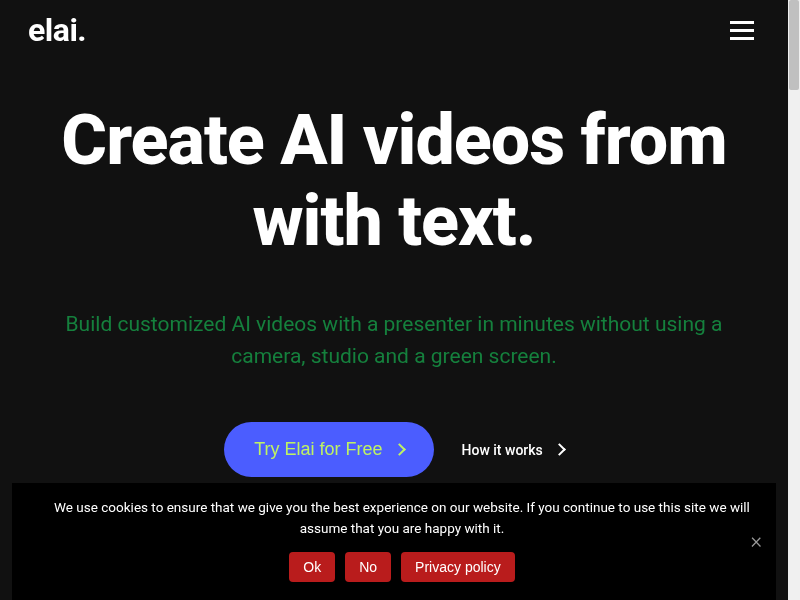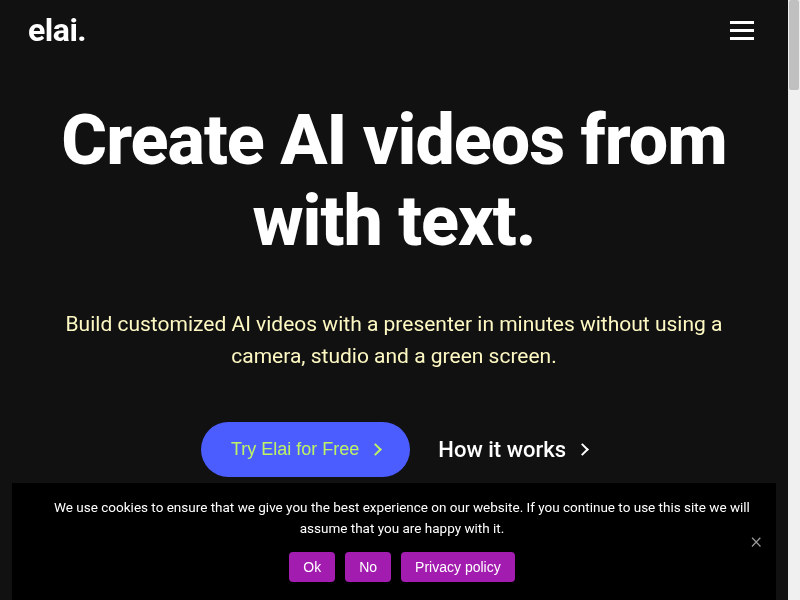--- a/index.html
+++ b/index.html
@@ -9,31 +9,31 @@
     .scrollbar { position: absolute; right: 0; top: 0; width: 12px; height: 600px; background: #f0f0f0; }
     .scrollbar-thumb { position: absolute; top: 0; left: 1px; width: 10px; height: 90px; background: #c0c0c0; border-radius: 2px; }
 
     .header { position: absolute; top: 0; left: 0; right: 0; height: 60px; display: flex; align-items: center; justify-content: space-between; padding: 16px 28px; }
     .logo { font-size: 32px; font-weight: 700; color: #ffffff; letter-spacing: -0.5px; }
     .hamburger { display: flex; flex-direction: column; gap: 5px; cursor: pointer; padding: 6px; }
     .hamburger span { display: block; width: 24px; height: 3px; background: #ffffff; }
 
     .hero { position: absolute; top: 100px; left: 0; right: 0; text-align: center; padding: 0 40px; }
     .hero h1 { color: #ffffff; font-size: 70px; font-weight: 800; line-height: 1.15; letter-spacing: -1px; }
-    .subtitle { color: #fef9c3; font-size: 21px; line-height: 1.5; margin-top: 48px; font-weight: 400; }
+    .subtitle { color: #15803d; font-size: 21px; line-height: 1.5; margin-top: 48px; font-weight: 400; }
 
     .cta-row { display: flex; gap: 28px; justify-content: center; align-items: center; margin-top: 50px; }
     .btn-primary { background: #4b5dff; color: #bef264; border: none; border-radius: 32px; padding: 17px 30px; font-size: 18px; font-weight: 500; display: inline-flex; align-items: center; gap: 12px; cursor: pointer; }
-    .btn-link { color: #ffffff; font-size: 22px; font-weight: 500; display: inline-flex; align-items: center; gap: 12px; cursor: pointer; }
+    .btn-link { color: #ffffff; font-size: 14px; font-weight: 500; display: inline-flex; align-items: center; gap: 12px; cursor: pointer; }
     .chevron { width: 9px; height: 9px; border-top: 2.5px solid currentColor; border-right: 2.5px solid currentColor; transform: rotate(45deg); }
 
     .cookie-banner { position: absolute; left: 0; right: 12px; bottom: 0; background: #000000; color: #ffffff; padding: 14px 8px 18px 24px; text-align: center; font-size: 13.5px; line-height: 1.6; margin-left: 12px; }
     .cookie-text { max-width: 720px; margin: 0 auto 12px auto; }
     .cookie-buttons { display: flex; gap: 10px; justify-content: center; }
-    .cookie-btn { background: #a21caf; color: #ffffff; border: none; border-radius: 4px; padding: 7px 14px; font-size: 14px; cursor: pointer; }
+    .cookie-btn { background: #b91c1c; color: #ffffff; border: none; border-radius: 4px; padding: 7px 14px; font-size: 14px; cursor: pointer; }
     .cookie-close { position: absolute; right: 14px; top: 50%; transform: translateY(-50%); color: #9a9a9a; font-size: 22px; line-height: 1; cursor: pointer; font-weight: 300; }
 
     .help-widget { position: absolute; right: 30px; bottom: 74px; background: #4b5dff; color: #ffffff; border-radius: 22px; padding: 8px 18px; display: flex; align-items: center; gap: 8px; font-size: 15px; font-weight: 600; cursor: pointer; box-shadow: 0 2px 8px rgba(0,0,0,0.3); }
     .help-icon { width: 16px; height: 16px; border: 2px solid #ffffff; border-radius: 50%; position: relative; }
     .help-icon::after { content: "?"; position: absolute; top: 50%; left: 50%; transform: translate(-50%, -52%); font-size: 11px; font-weight: 700; }
   </style>
 </head>
 <body>
 
 <div class="viewport">

